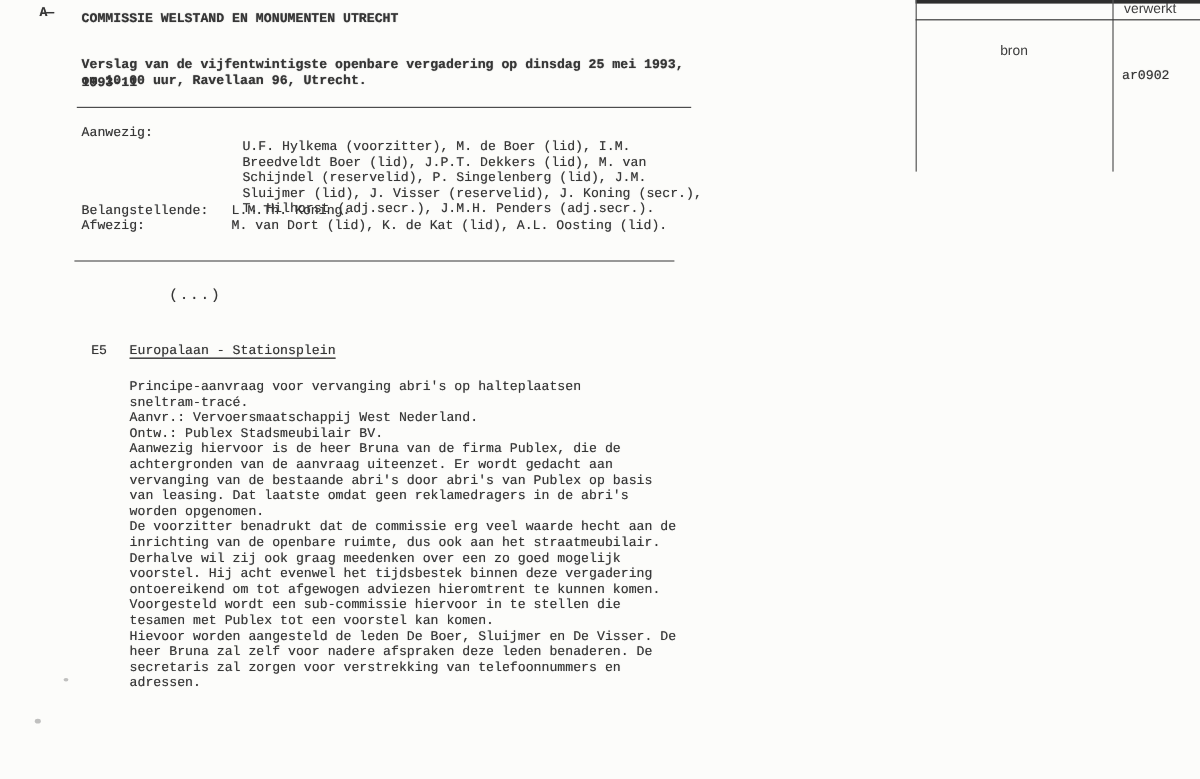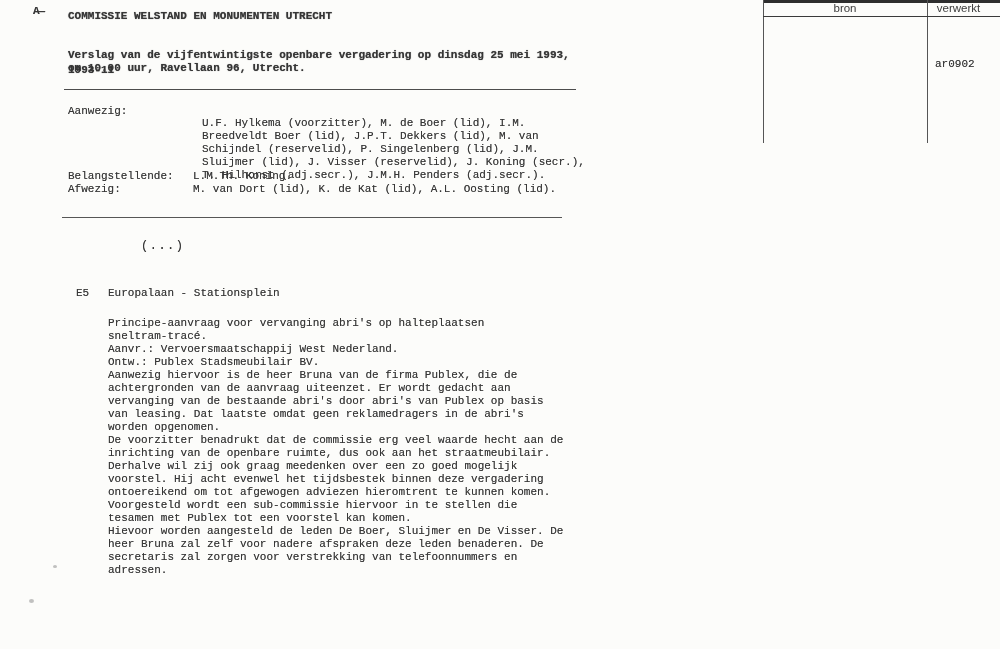--- a/index.html
+++ b/index.html
@@ -20,20 +20,21 @@
     white-space:pre-line;
     text-shadow:0 0 0.6px rgba(45,45,45,0.55);
   }
   .tw-bold { font-weight:bold; text-shadow:0 0 0.8px rgba(30,30,30,0.7); }
 
   .rule { position:absolute; height:1.4px; background:#4c4c4c; }
 
   .margin-mark { font-size:11px; font-weight:bold; letter-spacing:-1px; }
 
   .item-heading {
+    text-decoration:underline;
     text-underline-offset:2.5px;
     text-decoration-thickness:1px;
   }
 
   .ellipsis-mark { font-size:12px; letter-spacing:1.5px; }
 
   
   .ann-table { position:absolute; left:763px; top:0; width:237px; height:143px; }
   .ann-topline   { position:absolute; left:0; top:0; width:237px; height:2.6px; background:#2e2e2e; }
   .ann-headline  { position:absolute; left:0; top:16px; width:237px; height:1.4px; background:#3a3a3a; }
@@ -102,21 +103,21 @@
 secretaris zal zorgen voor verstrekking van telefoonnummers en
 adressen.</div>
   </div>
 
   <div class="ann-table">
     <div class="ann-topline"></div>
     <div class="ann-vline" style="left:0;"></div>
     <div class="ann-vline" style="left:164px;"></div>
     <div class="ann-headline"></div>
 
-    <div class="ann-col-label" style="left:0; width:164px;">bron</div>
+    <div class="ann-col-label" style="left:0; width:164px;margin-top:35px;">bron</div>
     <div class="ann-col-label" style="left:164px; width:63px;">verwerkt</div>
 
     <div class="abs tw" style="left:172px; top:58px;">ar0902</div>
   </div>
 
   <div class="speck" style="left:53px; top:565px; width:4px; height:3px;"></div>
   <div class="speck" style="left:29px; top:599px; width:5px; height:4px;"></div>
 
 </div>
 

